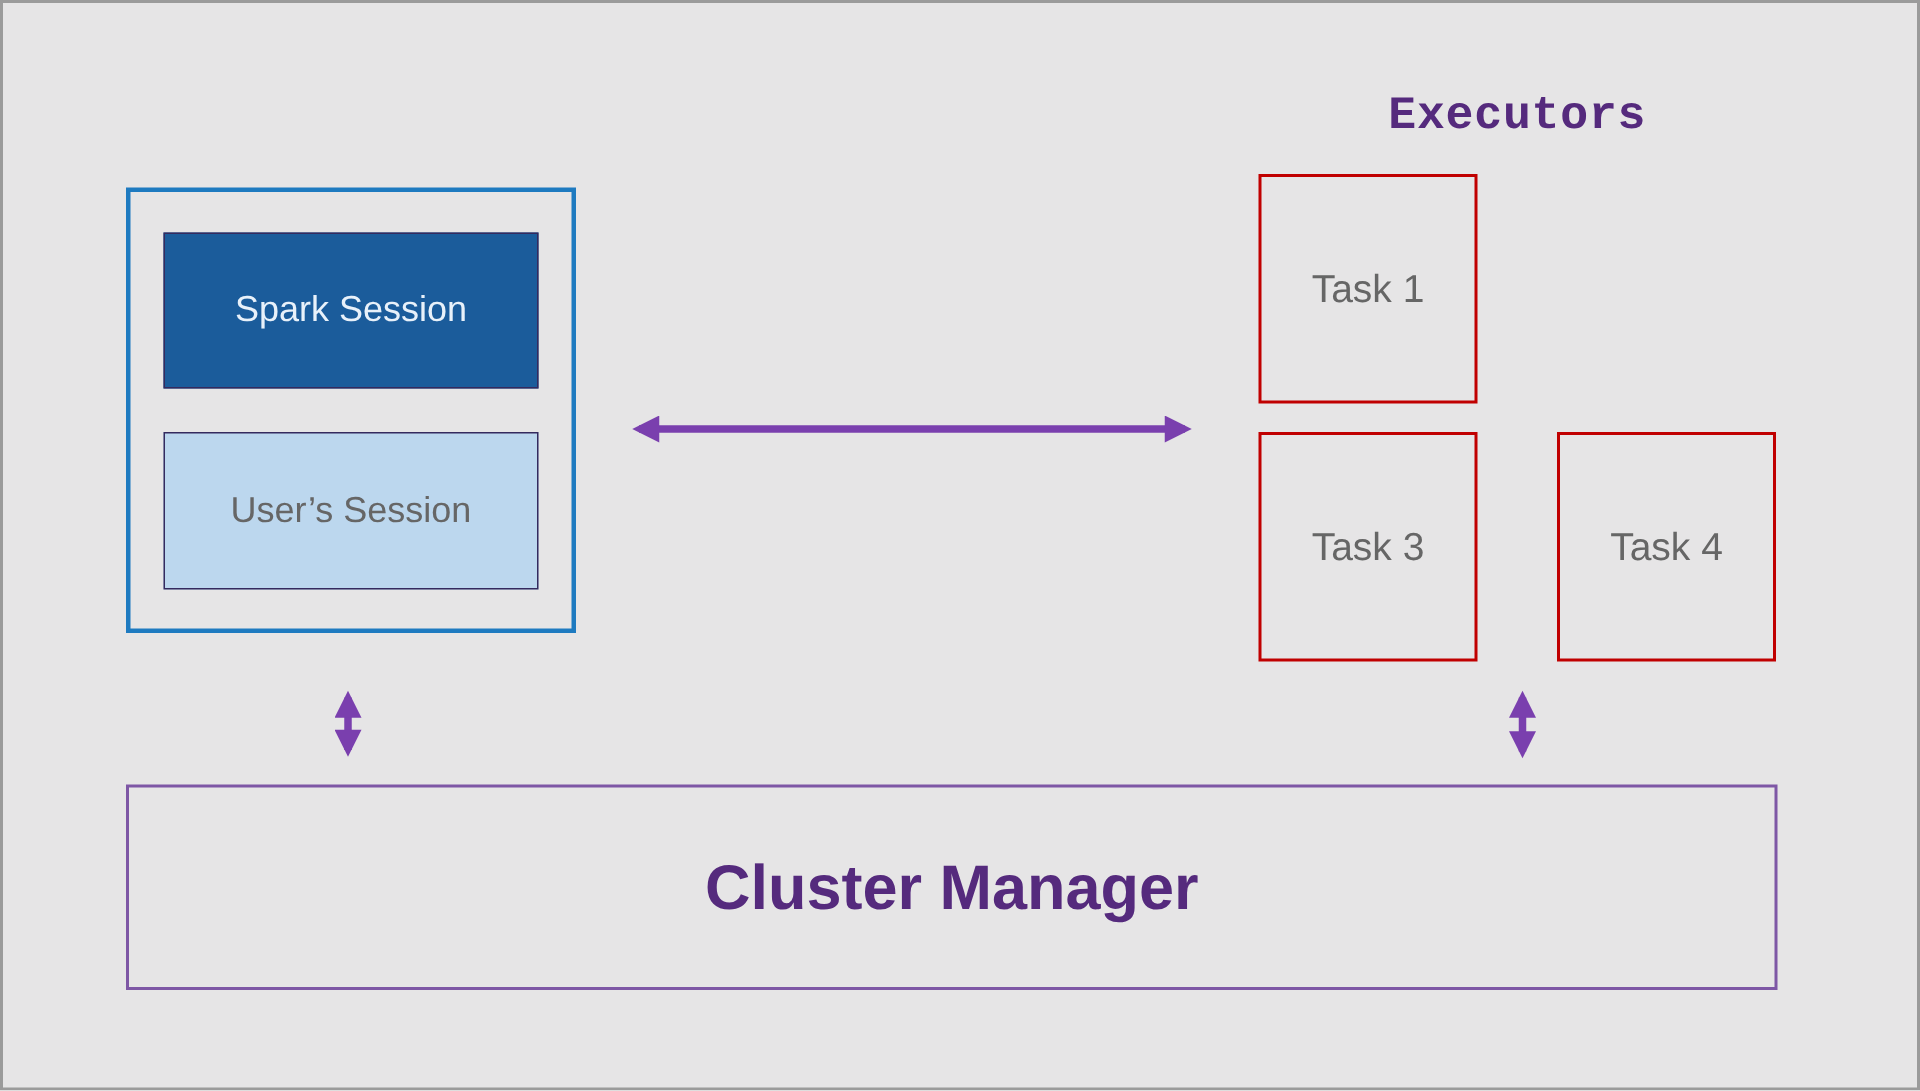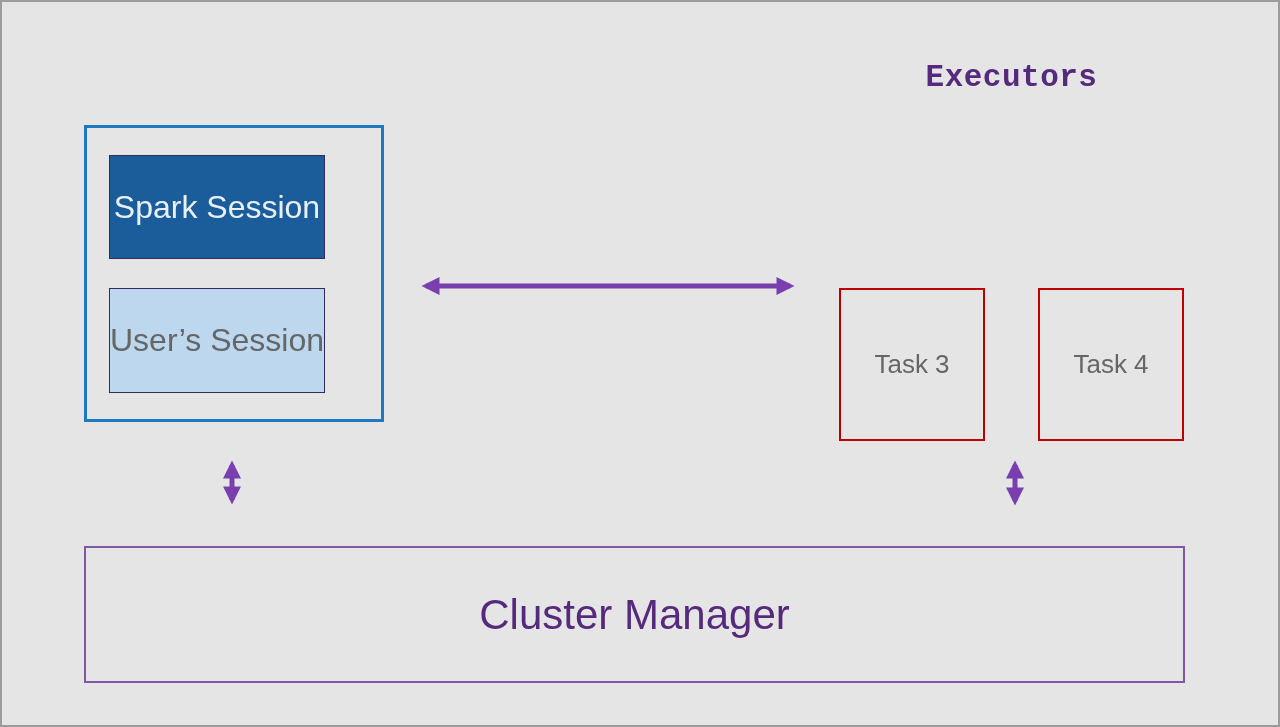--- a/index.html
+++ b/index.html
@@ -28,23 +28,23 @@
   }
   #driver-title   { left: 82px;  top: 58px; width: 298px; }
   #executors-title{ left: 837px; top: 58px; width: 345px; font-family: Liberation Mono, monospace; }
 
   #driver-box {
     left: 82px; top: 123px; width: 300px; height: 297px;
     border: 3px solid var(--driver-border, #1e7ac0);
     background: transparent;
   }
   .inner-node {
-    left: 107px; width: 216px;
+    left: 107px; width: 250px;
     display: flex; align-items: center; justify-content: center;
-    font-size: 32px;
+    font-size: 24px;
   }
   #spark-session {
     top: 153px; height: 104px;
     background: var(--spark-fill, #1b5c9b);
     border: 1px solid var(--inner-border, #342a5e);
     color: var(--spark-text, #e8f1fa);
   }
   #users-program {
     top: 286px; height: 105px;
     background: var(--users-fill, #bcd7ee);
@@ -63,23 +63,22 @@
   #task-1 { left: 837px;  top: 114px; }
   #task-2 { left: 1036px; top: 114px; }
   #task-3 { left: 837px;  top: 286px; text-align: center; }
   #task-4 { left: 1036px; top: 286px; }
 
   #cluster-box {
     left: 82px; top: 521px; width: 1101px; height: 137px;
     border: 2px solid var(--cluster-border, #7e57a5);
     display: flex; align-items: center; justify-content: center;
     font-size: 42px;
-    font-weight: normal;
+    font-weight: bold;
     color: var(--heading, #552a7d);
-    margin-top: 23px;
   }
 
   #arrow-layer {
     position: absolute;
     left: 0; top: 0;
     width: 1280px; height: 727px;
     pointer-events: none;
   }
   #arrow-layer line {
     stroke: var(--arrow, #7a3fae);
@@ -93,20 +92,21 @@
 
 
   <div id="executors-title" class="abs section-title">Executors</div>
 
   <div id="driver-box" class="abs"></div>
 
   <div id="spark-session" class="abs inner-node">Spark Session</div>
 
   <div id="users-program" class="abs inner-node">User’s Session</div>
 
+  <div id="task-1" class="abs task-box">Task 1</div>
 
 
   <div id="task-3" class="abs task-box">Task 3</div>
 
   <div id="task-4" class="abs task-box">Task 4</div>
 
   <div id="cluster-box" class="abs">Cluster Manager</div>
 
   <svg id="arrow-layer" viewBox="0 0 1280 727" xmlns="http://www.w3.org/2000/svg">
     <defs>

